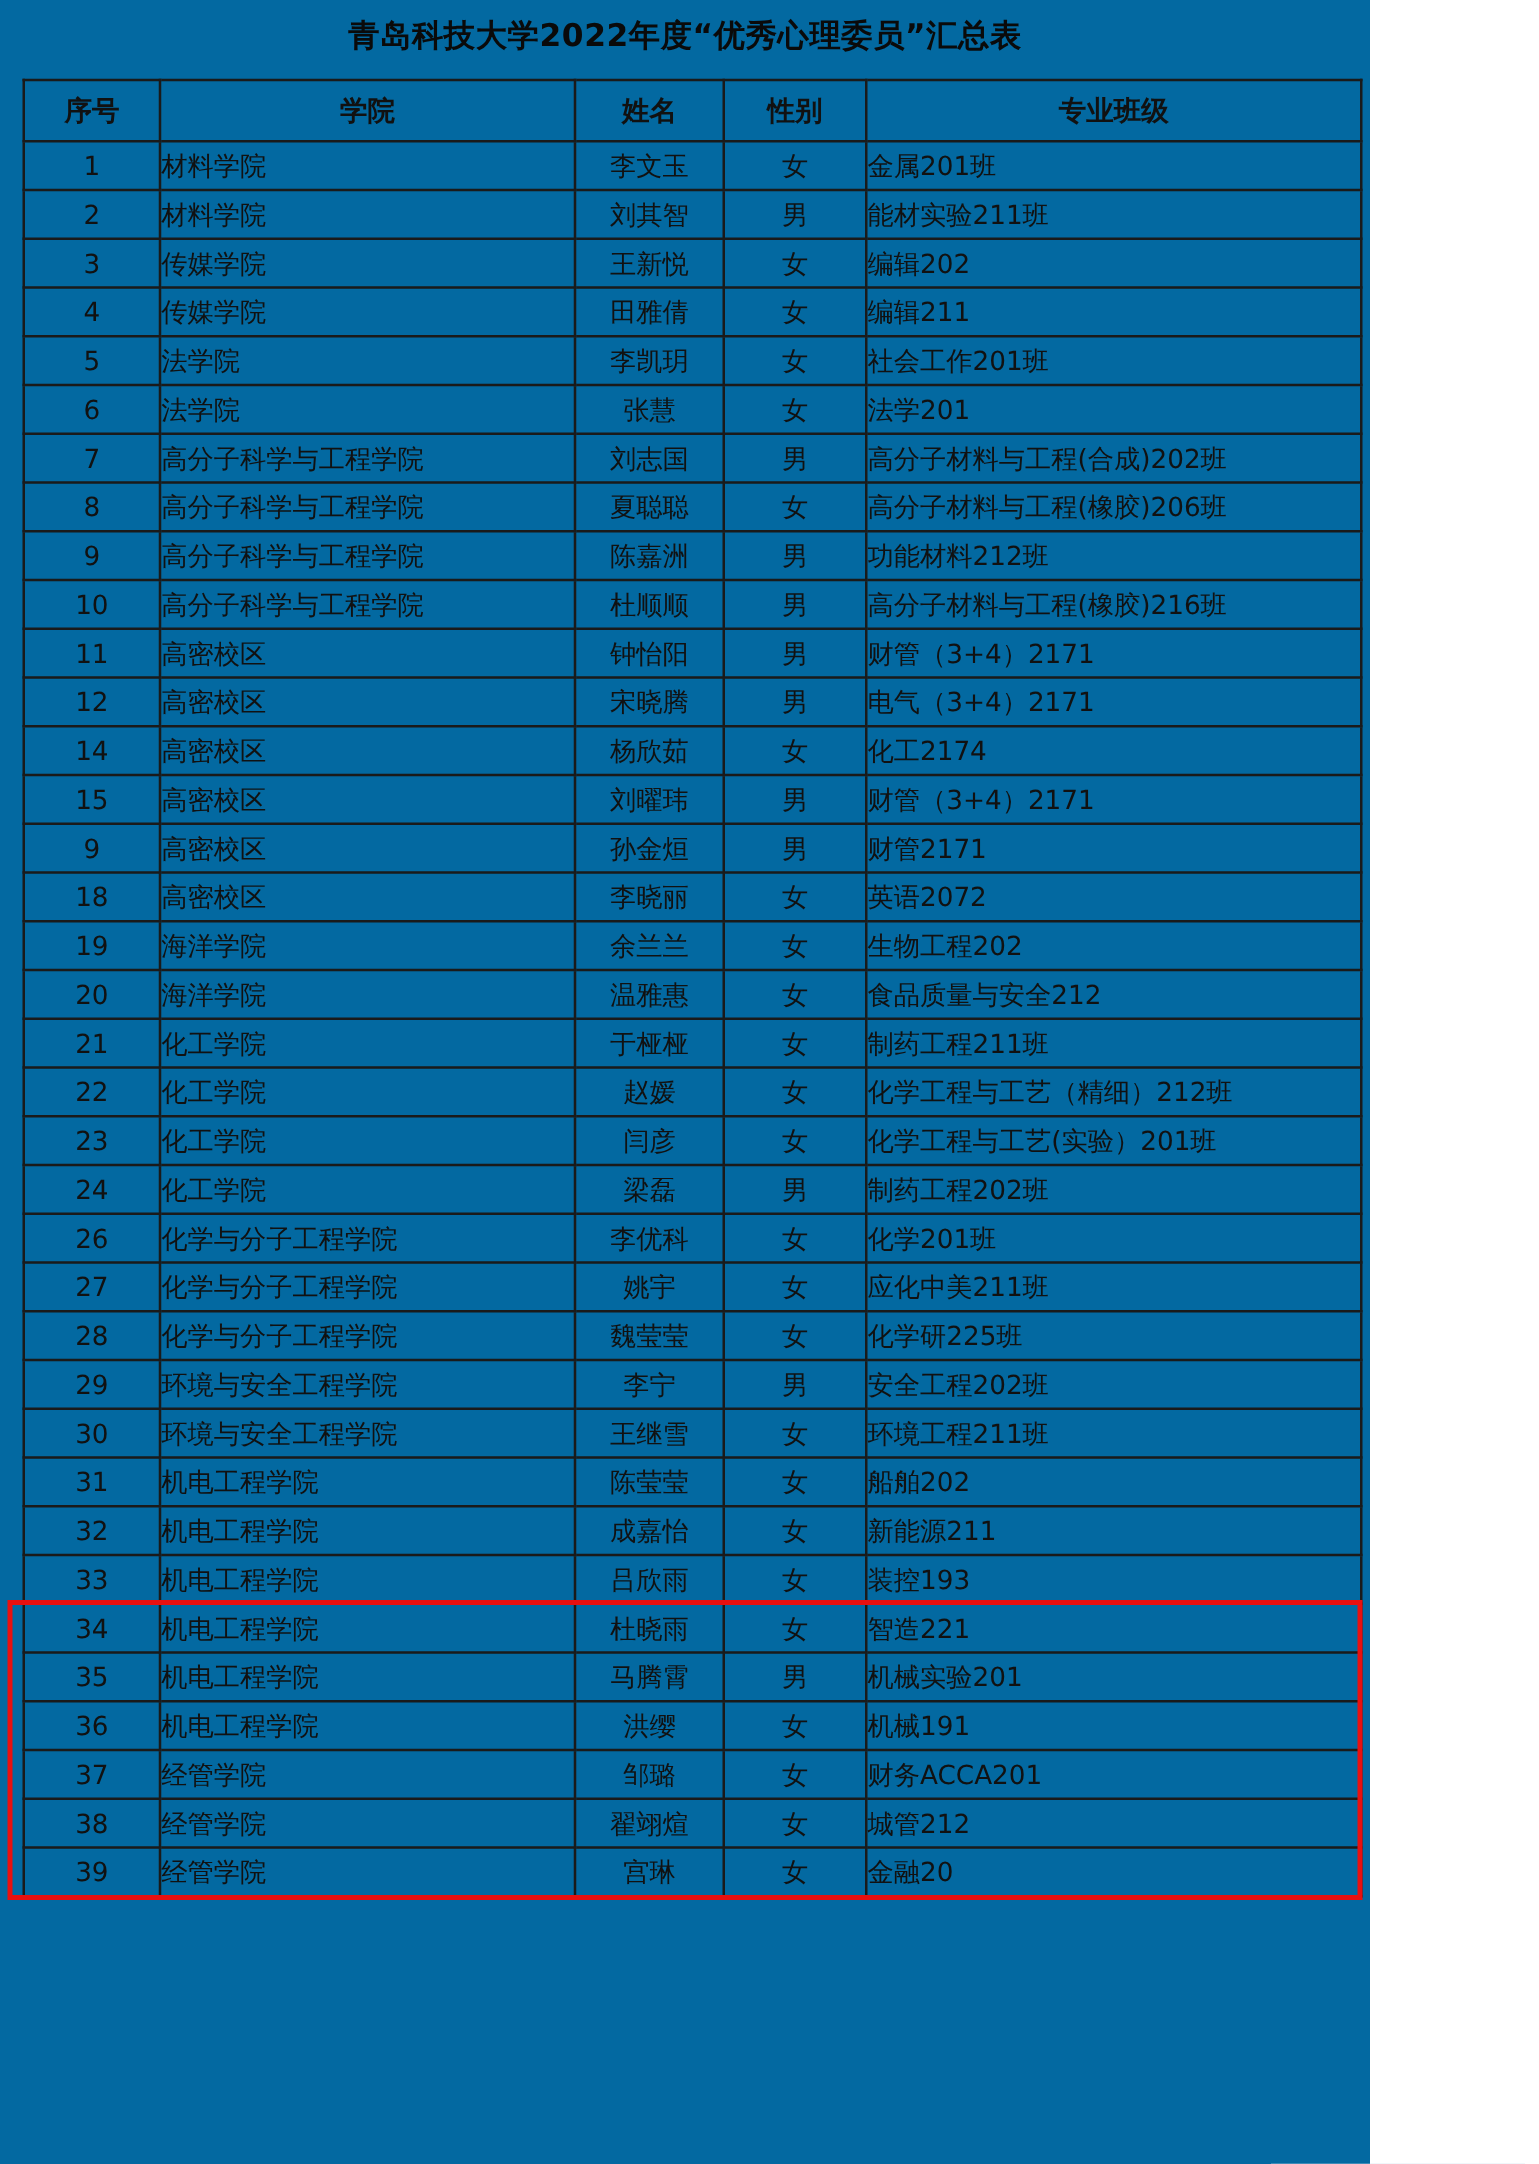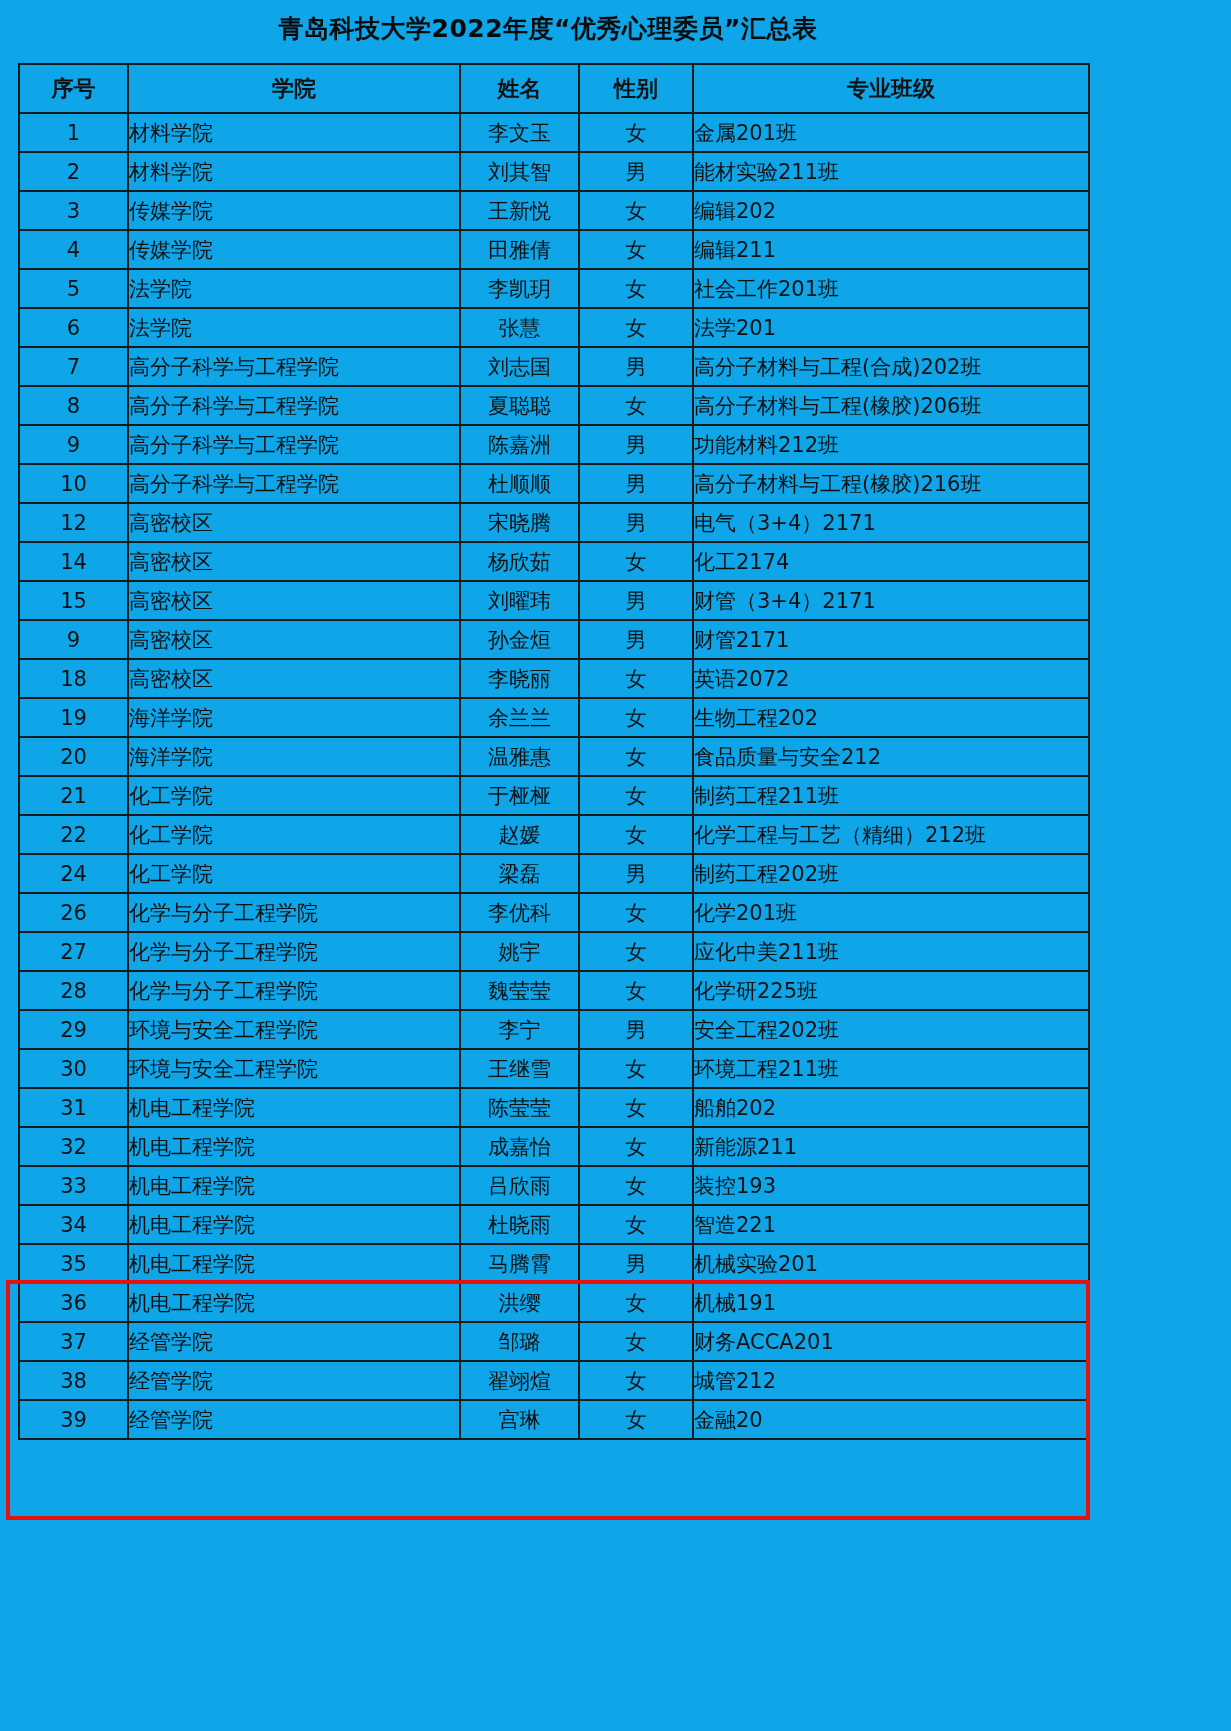--- a/index.html
+++ b/index.html
@@ -9,23 +9,23 @@
   }
   body {
     width: 1231px;
     height: 1731px;
     font-family: "Liberation Sans", sans-serif;
     color: #000000;
     overflow: hidden;
   }
   #page {
     position: relative;
-    width: 1231px;
+    width: 1096px;
     height: 1731px;
-    background: #0ea5e9;
+    background: #0369a1;
   }
   .doc-title {
     position: absolute;
     left: 18px;
     top: 12px;
     width: 1060px;
     text-align: center;
     font-size: 25px;
     font-weight: bold;
     letter-spacing: 0.5px;
@@ -153,20 +153,27 @@
           <td class="c-class">功能材料212班</td>
         </tr>
         <tr>
           <td class="c-idx">10</td>
           <td class="c-col">高分子科学与工程学院</td>
           <td class="c-name">杜顺顺</td>
           <td class="c-sex">男</td>
           <td class="c-class">高分子材料与工程(橡胶)216班</td>
         </tr>
         <tr>
+          <td class="c-idx">11</td>
+          <td class="c-col">高密校区</td>
+          <td class="c-name">钟怡阳</td>
+          <td class="c-sex">男</td>
+          <td class="c-class">财管（3+4）2171</td>
+        </tr>
+        <tr>
           <td class="c-idx">12</td>
           <td class="c-col">高密校区</td>
           <td class="c-name">宋晓腾</td>
           <td class="c-sex">男</td>
           <td class="c-class">电气（3+4）2171</td>
         </tr>
         <tr>
           <td class="c-idx">14</td>
           <td class="c-col">高密校区</td>
           <td class="c-name">杨欣茹</td>
@@ -216,20 +223,27 @@
           <td class="c-class">制药工程211班</td>
         </tr>
         <tr>
           <td class="c-idx">22</td>
           <td class="c-col">化工学院</td>
           <td class="c-name">赵媛</td>
           <td class="c-sex">女</td>
           <td class="c-class">化学工程与工艺（精细）212班</td>
         </tr>
         <tr>
+          <td class="c-idx">23</td>
+          <td class="c-col">化工学院</td>
+          <td class="c-name">闫彦</td>
+          <td class="c-sex">女</td>
+          <td class="c-class">化学工程与工艺(实验）201班</td>
+        </tr>
+        <tr>
           <td class="c-idx">24</td>
           <td class="c-col">化工学院</td>
           <td class="c-name">梁磊</td>
           <td class="c-sex">男</td>
           <td class="c-class">制药工程202班</td>
         </tr>
         <tr>
           <td class="c-idx">26</td>
           <td class="c-col">化学与分子工程学院</td>
           <td class="c-name">李优科</td>

